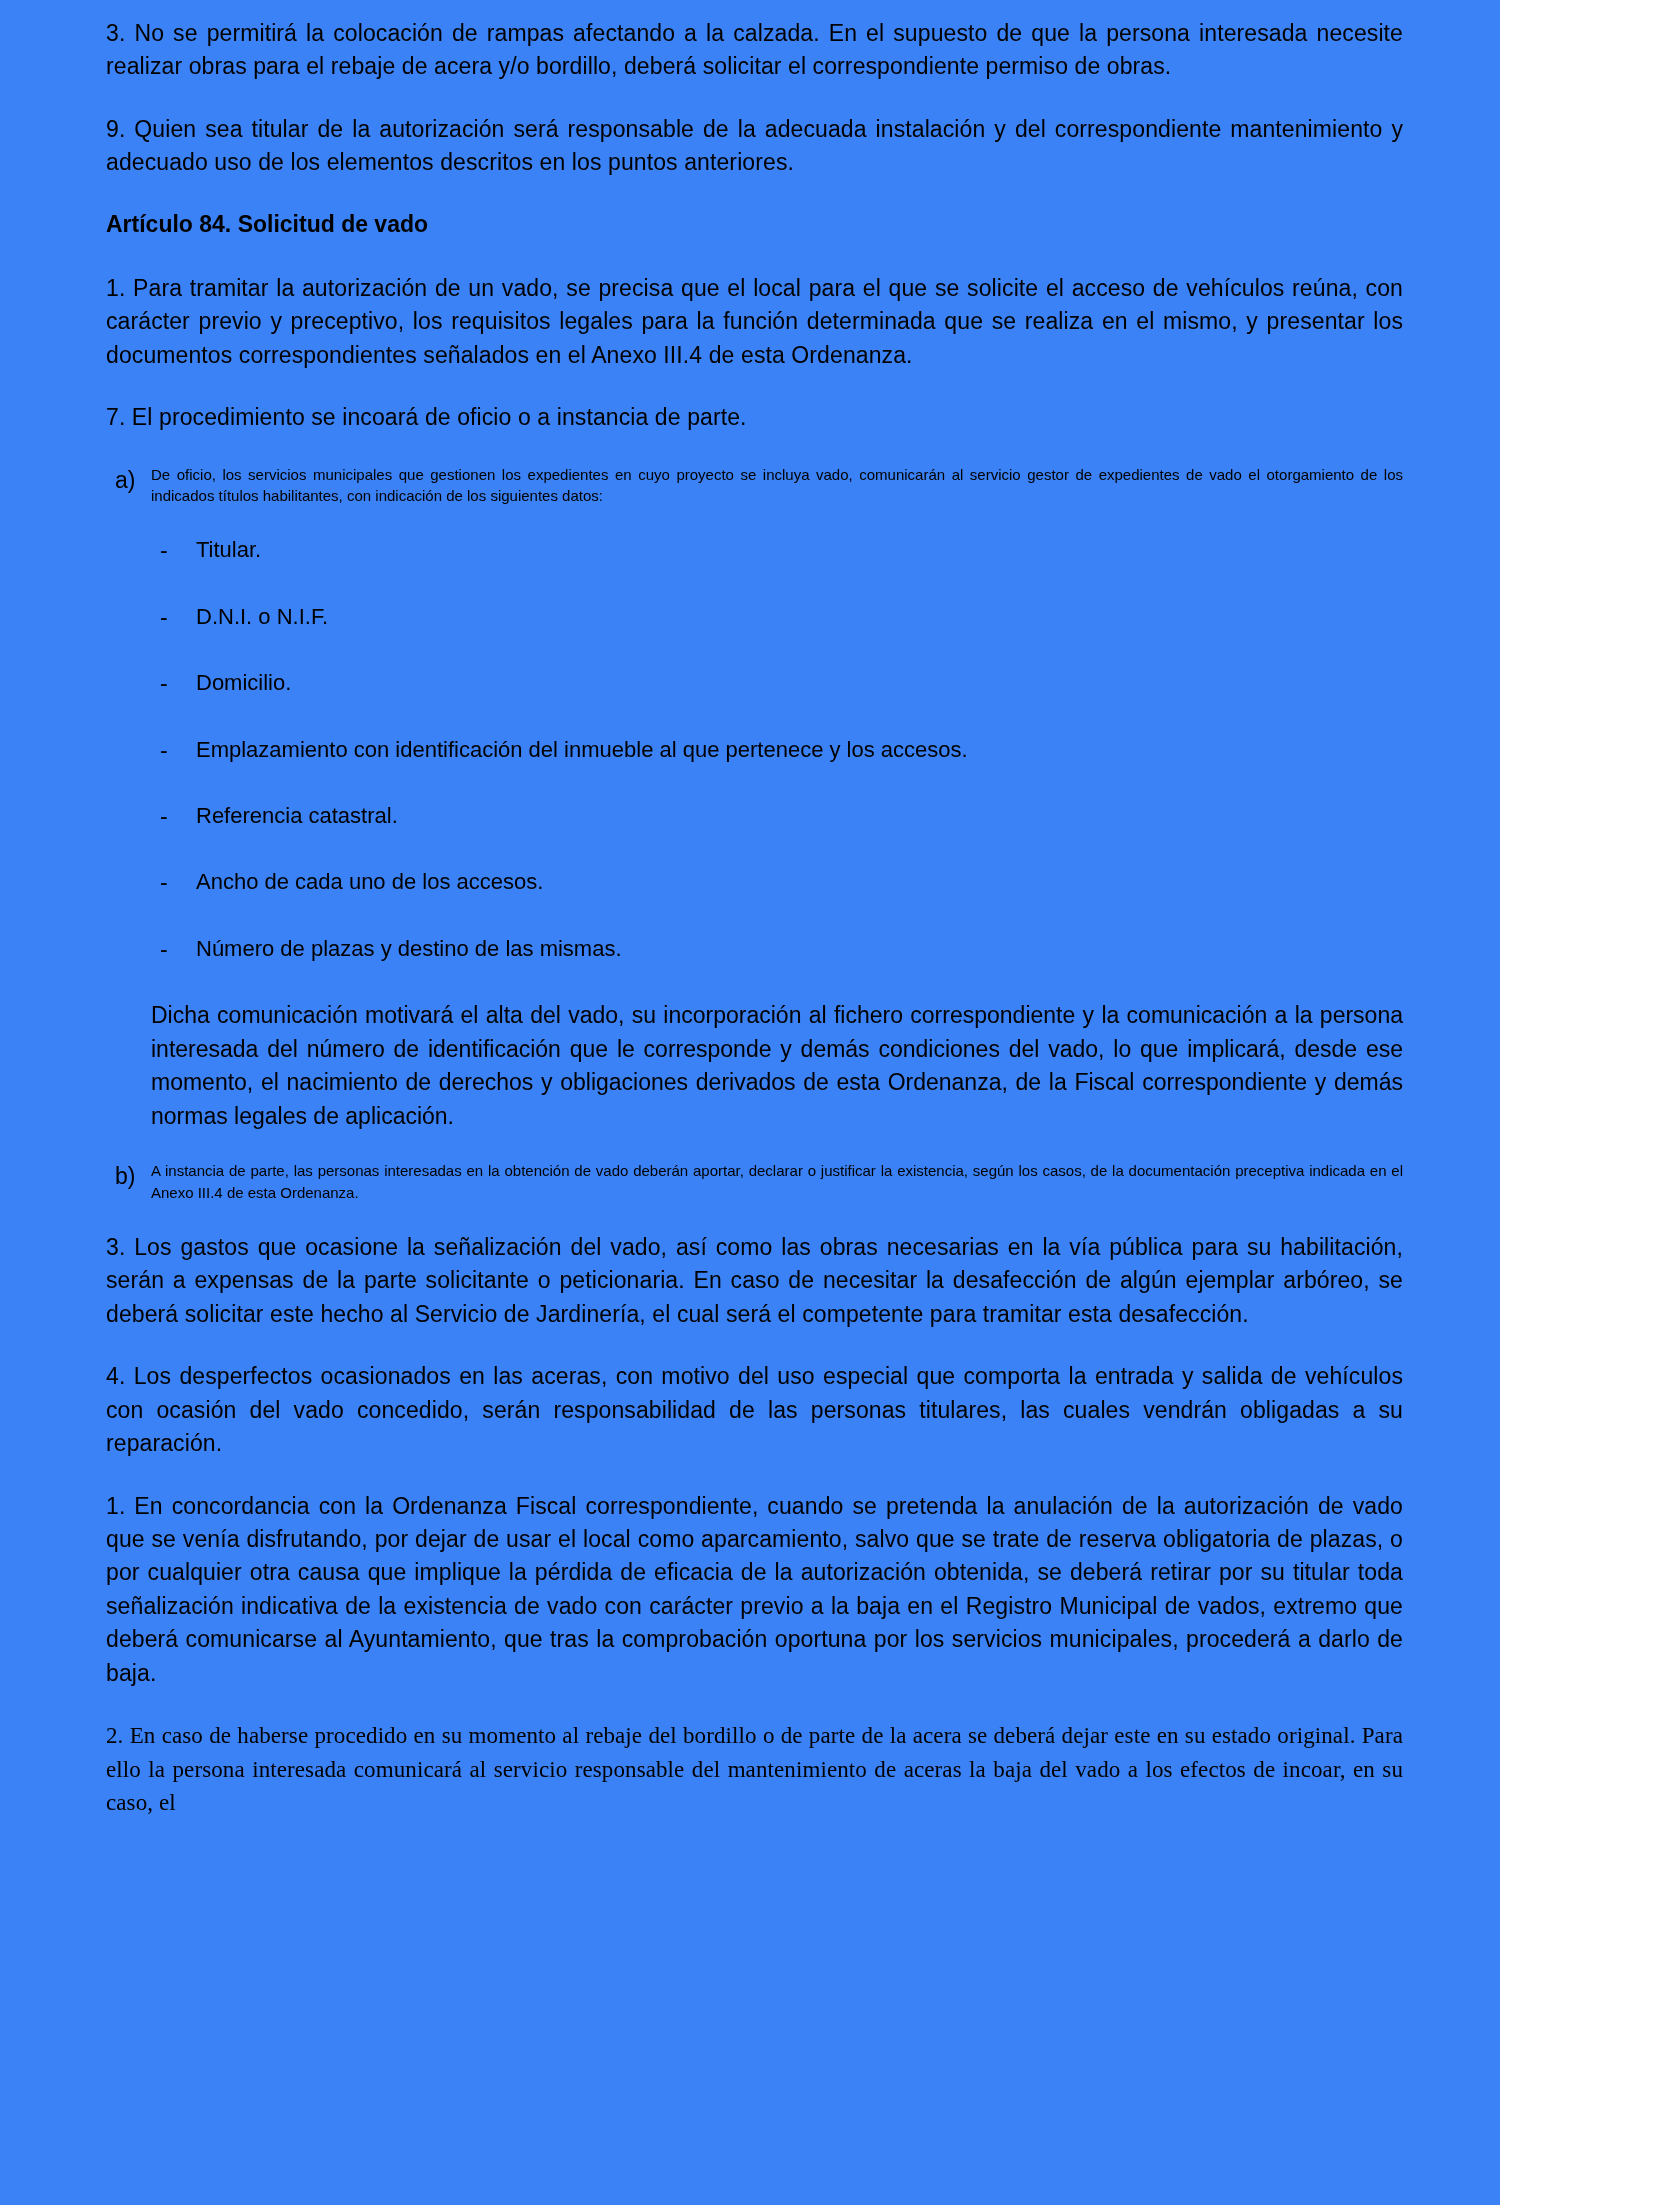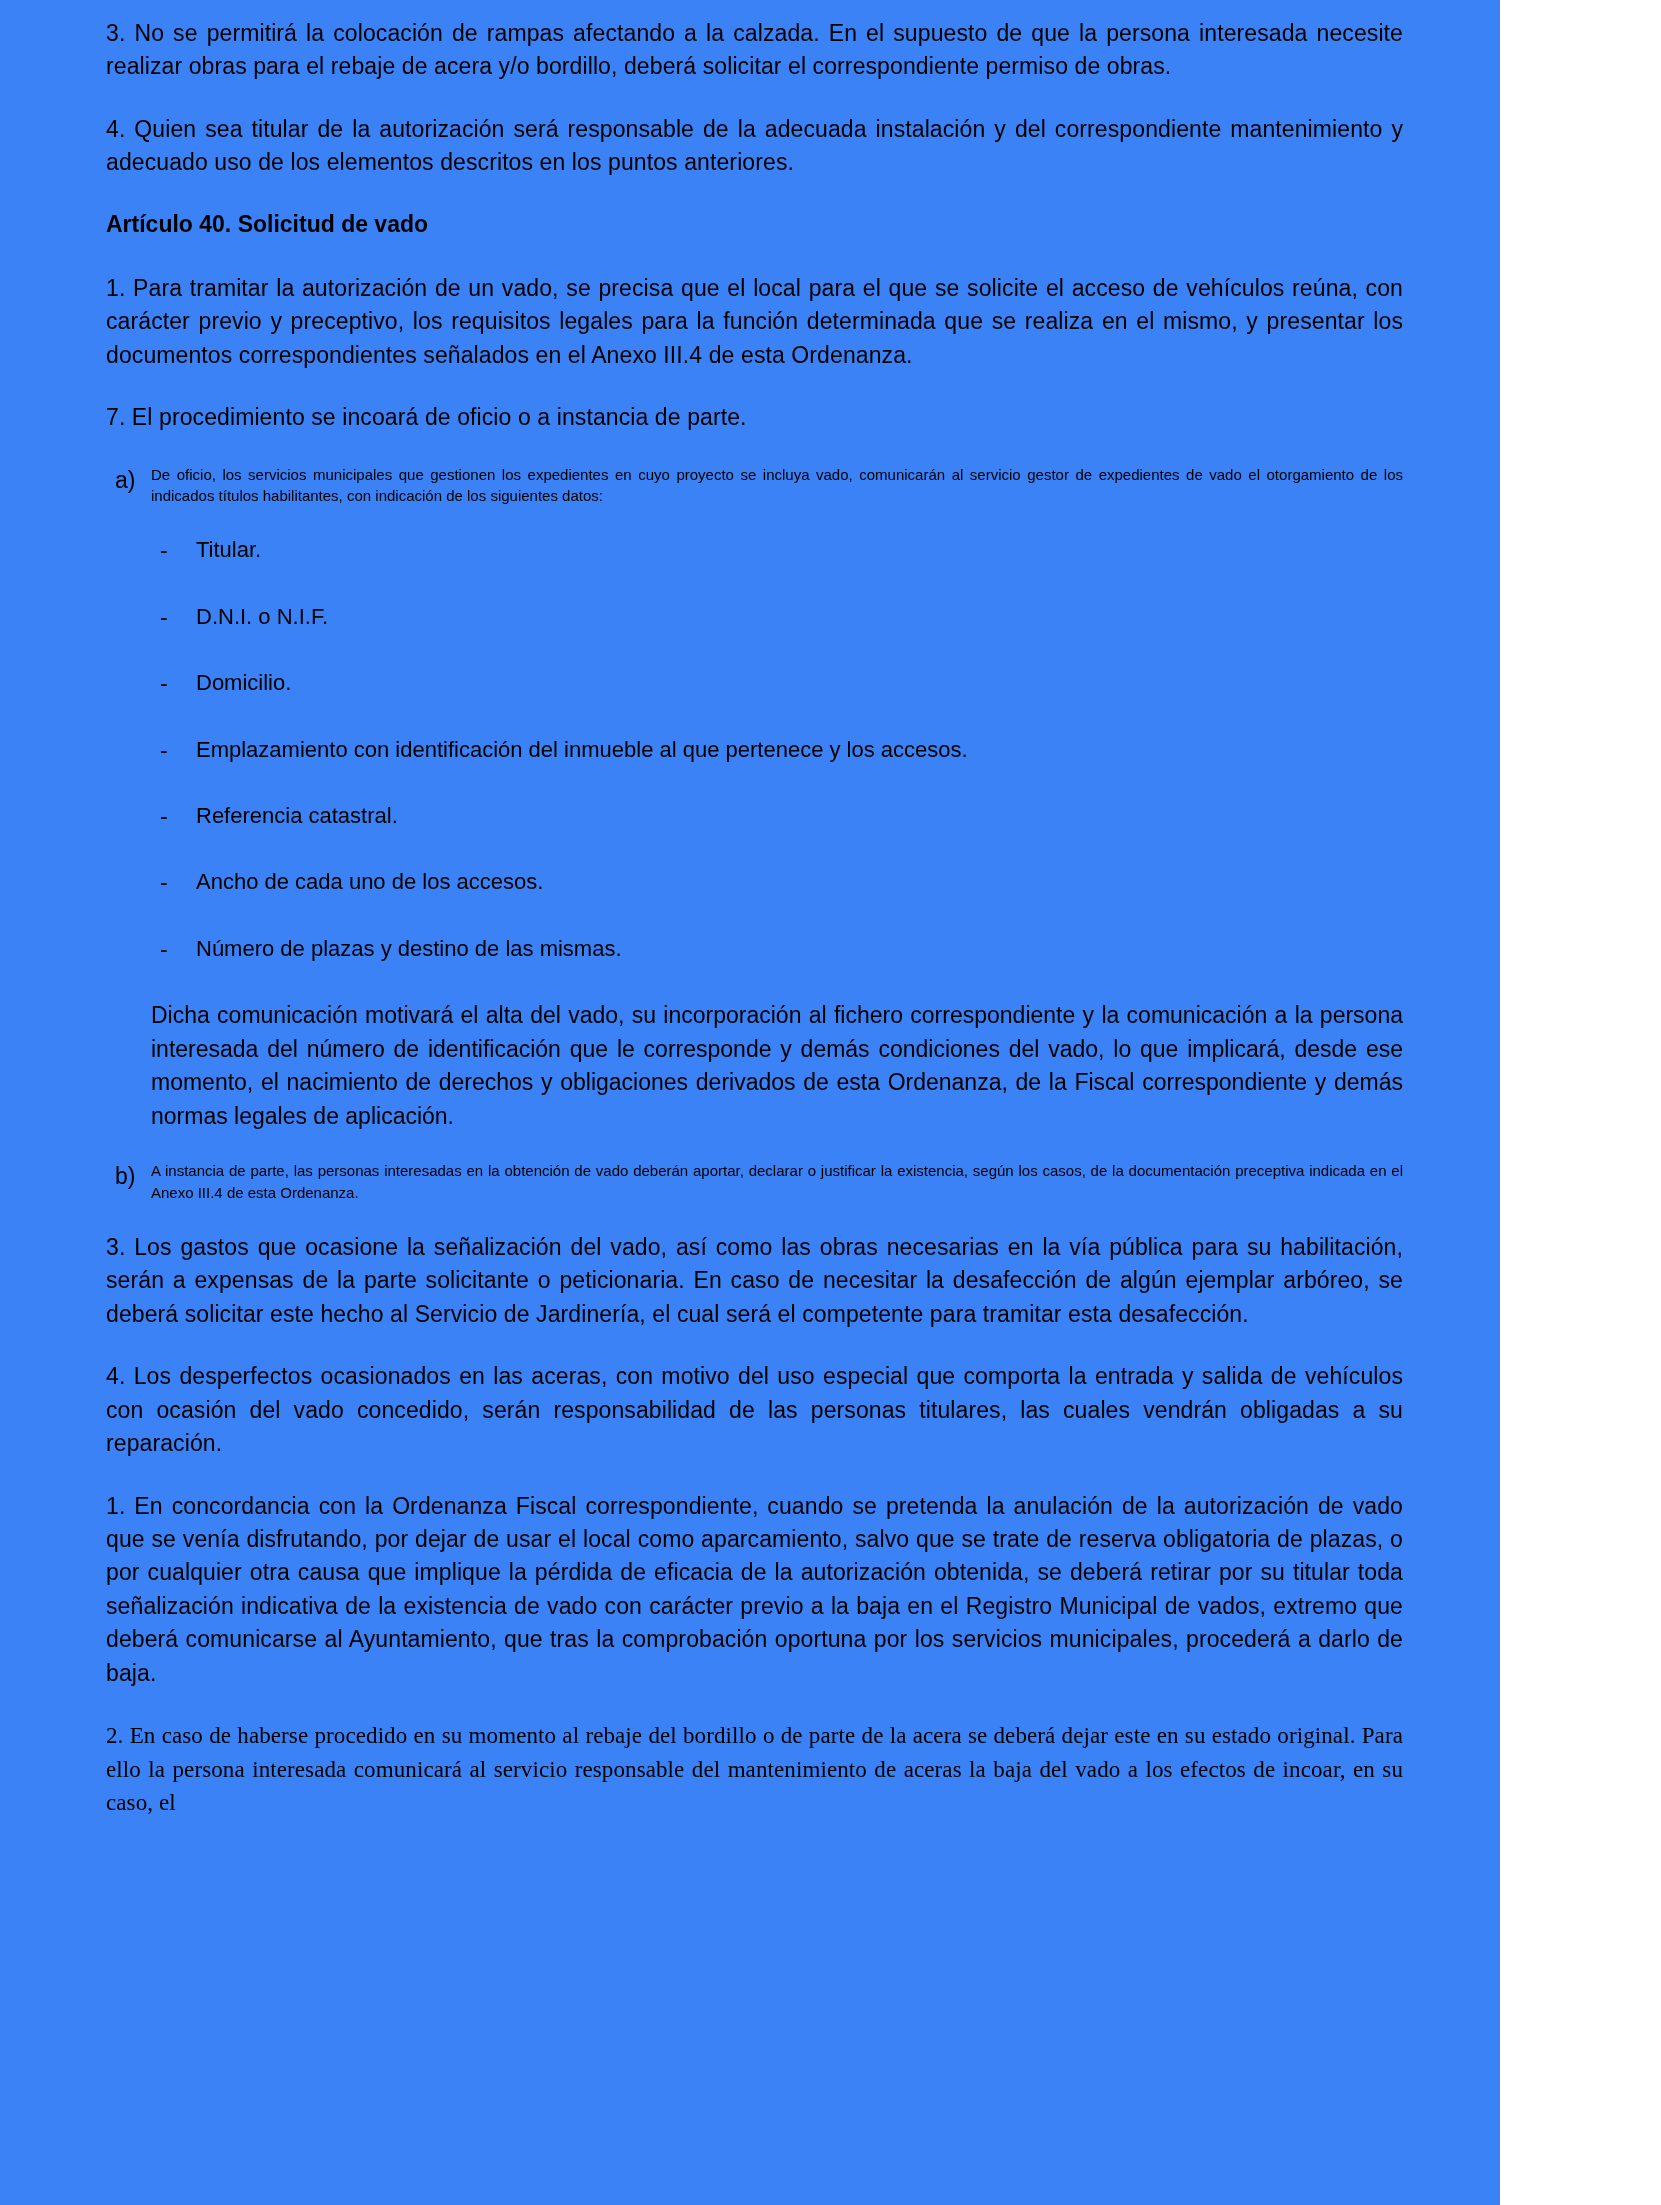--- a/index.html
+++ b/index.html
@@ -81,23 +81,23 @@
     font-family: Liberation Serif, serif;
   }
 </style>
 </head>
 <body>
 
 <div class="page">
 
   <p class="para">3. No se permitirá la colocación de rampas afectando a la calzada. En el supuesto de que la persona interesada necesite realizar obras para el rebaje de acera y/o bordillo, deberá solicitar el correspondiente permiso de obras.</p>
 
-  <p class="para">4. Quien sea titular de la autorización será responsable de la adecuada instalación y del correspondiente mantenimiento y adecuado uso de los elementos descritos en los puntos anteriores.</p>
+  <p class="para">9. Quien sea titular de la autorización será responsable de la adecuada instalación y del correspondiente mantenimiento y adecuado uso de los elementos descritos en los puntos anteriores.</p>
 
-  <h2 class="heading">Artículo 40. Solicitud de vado</h2>
+  <h2 class="heading">Artículo 84. Solicitud de vado</h2>
 
   <p class="para">1. Para tramitar la autorización de un vado, se precisa que el local para el que se solicite el acceso de vehículos reúna, con carácter previo y preceptivo, los requisitos legales para la función determinada que se realiza en el mismo, y presentar los documentos correspondientes señalados en el Anexo III.4 de esta Ordenanza.</p>
 
   <p class="para">7. El procedimiento se incoará de oficio o a instancia de parte.</p>
 
   <div class="list-item">
     <span class="marker">a)</span>
     <span class="body">De oficio, los servicios municipales que gestionen los expedientes en cuyo proyecto se incluya vado, comunicarán al servicio gestor de expedientes de vado el otorgamiento de los indicados títulos habilitantes, con indicación de los siguientes datos:</span>
   </div>
 

